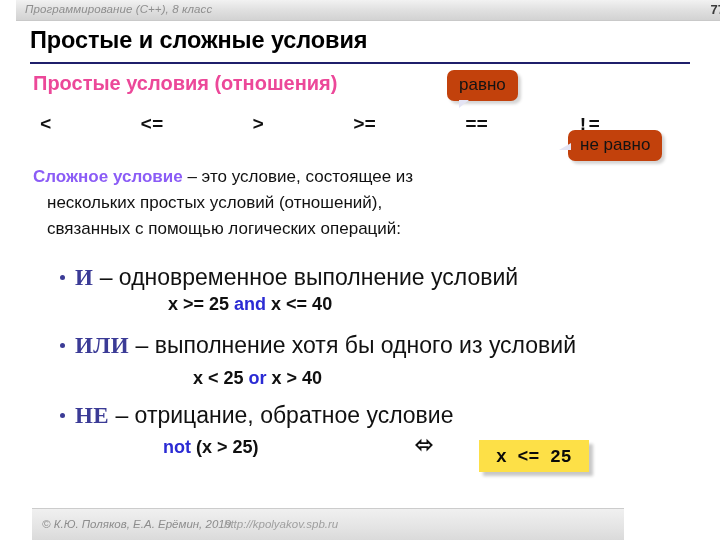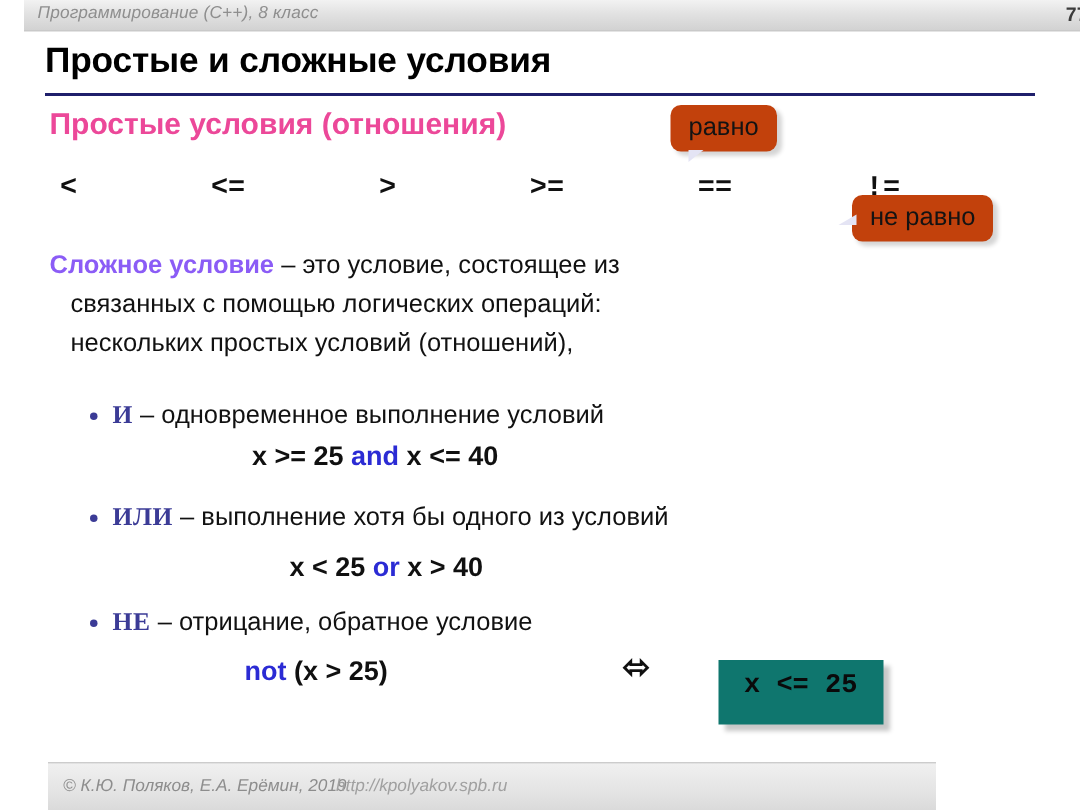--- a/index.html
+++ b/index.html
@@ -96,21 +96,21 @@
     color: #8b5cf6;
     font-weight: bold;
   }
   .para .l2 { display: block; padding-left: 14px; }
 
   
   .bullet-block { position: absolute; left: 58px; width: 620px; }
   .bullet {
     position: relative;
     padding-left: 17px;
-    font-size: 17px;
+    font-size: 23px;
     color: #111111;
     line-height: 22px;
     white-space: nowrap;
   }
   .bullet::before {
     content: "";
     position: absolute;
     left: 2px; top: 9px;
     width: 5px; height: 5px;
     border-radius: 50%;
@@ -158,22 +158,22 @@
   .callout-notequal .tail {
     left: -9px; top: 13px;
     border-right: 12px solid #e4e4f4;
     border-top: 7px solid transparent;
   }
 
   
   .result-box {
     position: absolute;
     left: 479px; top: 440px;
-    background: #0f766e;
-    padding: 7px 17px 16px 17px;
+    background: #fde047;
+    padding: 7px 17px 5px 17px;
     box-shadow: 4px 4px 3px rgba(0,0,0,0.22);
     font-family: "Liberation Mono", "DejaVu Sans Mono", monospace;
     font-size: 18px;
     font-weight: bold;
     color: #0a0a0a;
     white-space: pre;
   }
 
   .equiv {
     position: absolute;
@@ -240,22 +240,22 @@
     <span>!=</span>
   </div>
 
   <div class="callout callout-notequal">
     <span class="tail"></span>
     <span>не равно</span>
   </div>
 
   <div class="para">
     <span class="accent">Сложное условие</span><span> – это условие, состоящее из</span>
+    <span class="l2">нескольких простых условий (отношений),</span>
     <span class="l2">связанных с помощью логических операций:</span>
-    <span class="l2">нескольких простых условий (отношений),</span>
   </div>
 
   <div class="bullet-block" style="top:266px;">
     <div class="bullet">
       <span class="kw">И</span><span> – одновременное выполнение условий</span>
     </div>
   </div>
   <div class="code" style="left:168px; top:294px;"><span>x &gt;= 25 </span><span class="op">and</span><span> x &lt;= 40</span></div>
 
   <div class="bullet-block" style="top:334px;">

